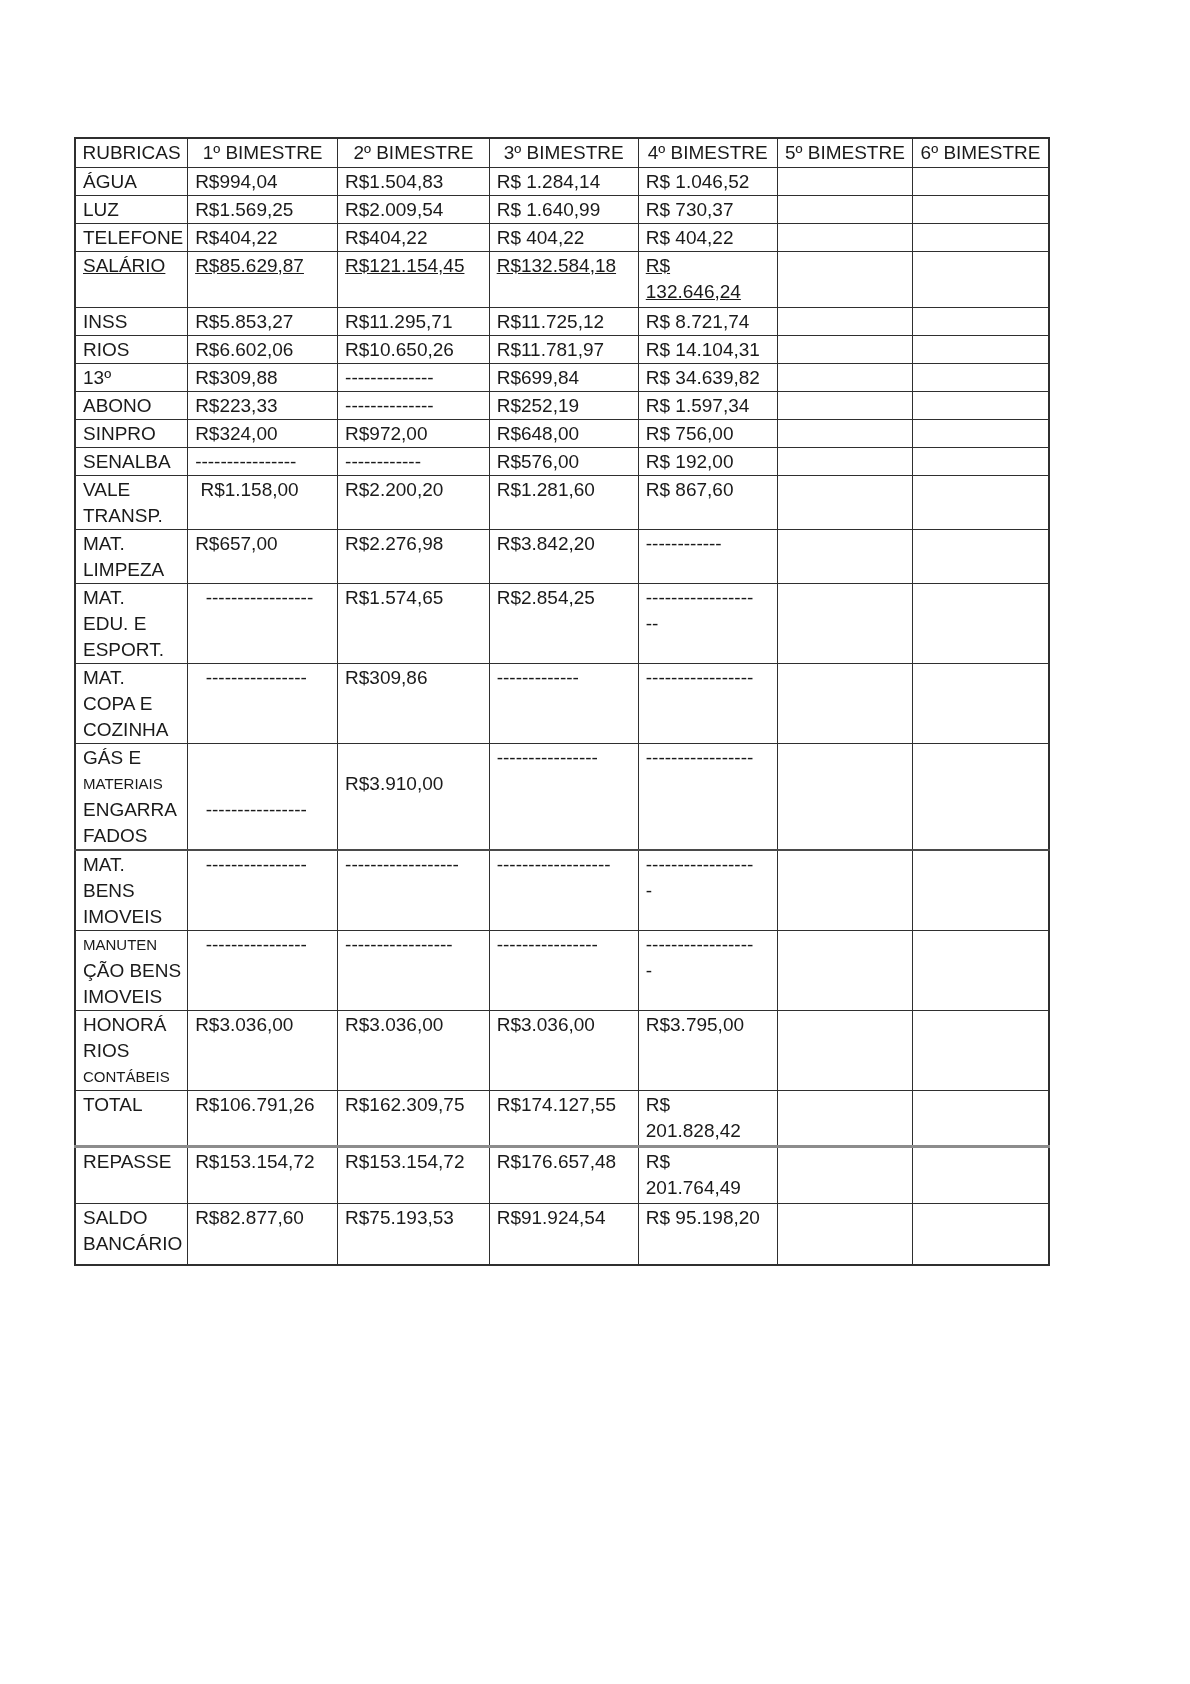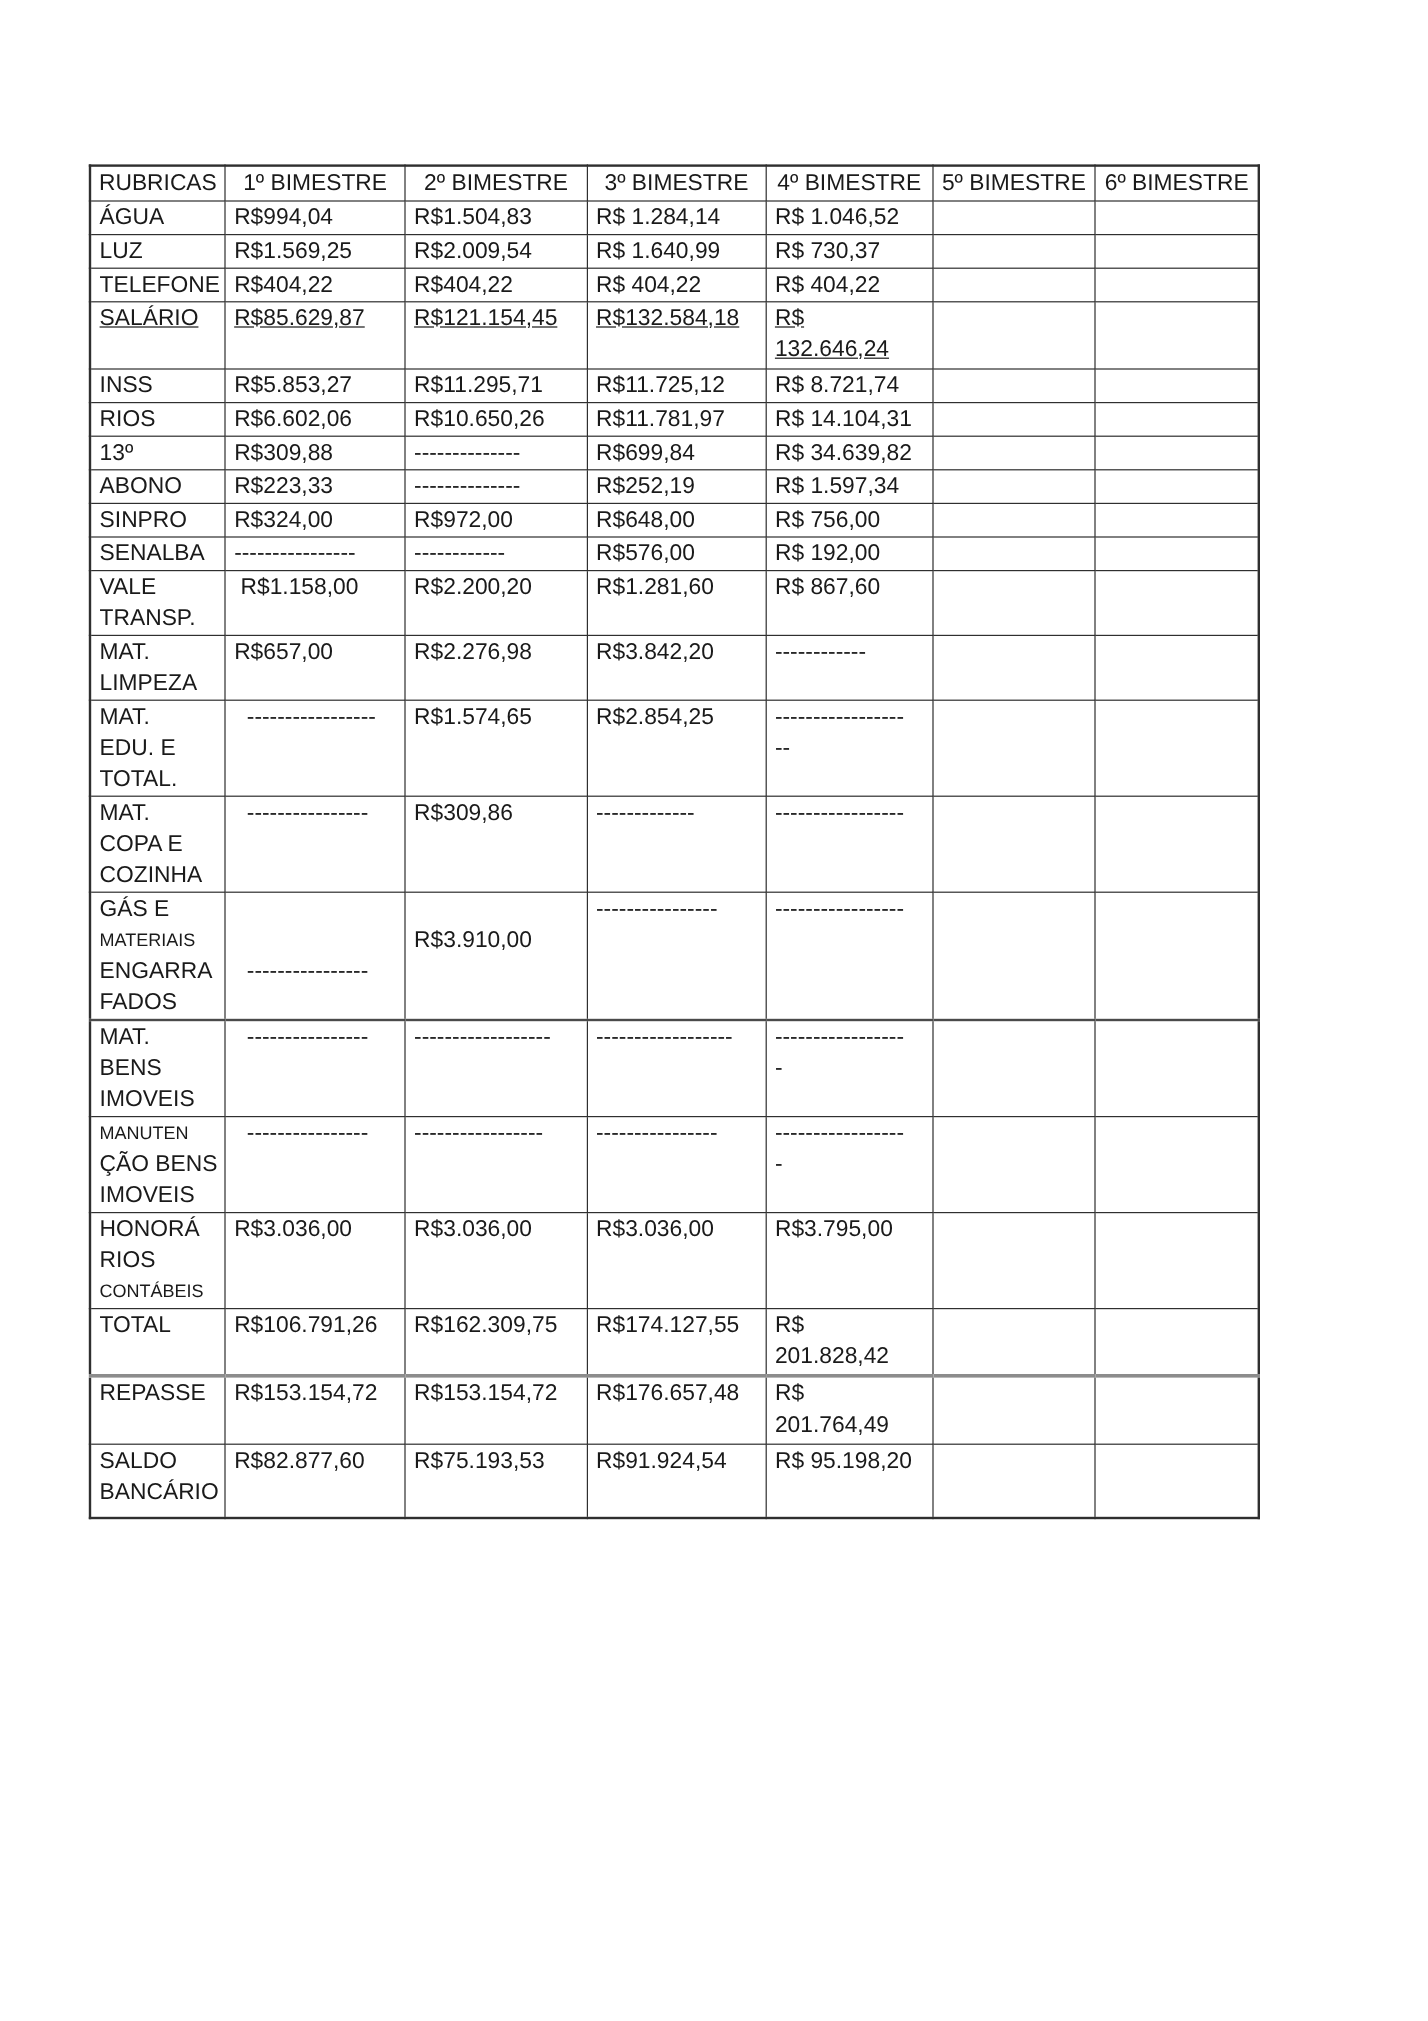--- a/index.html
+++ b/index.html
@@ -160,21 +160,21 @@
         <tr style="height: 54px;">
           <td><div class="ln">MAT.</div><div class="ln">LIMPEZA</div></td>
           <td><div class="ln">R$657,00</div></td>
           <td><div class="ln">R$2.276,98</div></td>
           <td><div class="ln">R$3.842,20</div></td>
           <td><div class="ln">------------</div></td>
           <td></td>
           <td></td>
         </tr>
         <tr style="height: 80px;">
-          <td><div class="ln">MAT.</div><div class="ln">EDU. E</div><div class="ln">TOTAL.</div></td>
+          <td><div class="ln">MAT.</div><div class="ln">EDU. E</div><div class="ln">ESPORT.</div></td>
           <td><div class="ln">  -----------------</div></td>
           <td><div class="ln">R$1.574,65</div></td>
           <td><div class="ln">R$2.854,25</div></td>
           <td><div class="ln">-----------------</div><div class="ln">--</div></td>
           <td></td>
           <td></td>
         </tr>
         <tr style="height: 80px;">
           <td><div class="ln">MAT.</div><div class="ln">COPA E</div><div class="ln">COZINHA</div></td>
           <td><div class="ln">  ----------------</div></td>

